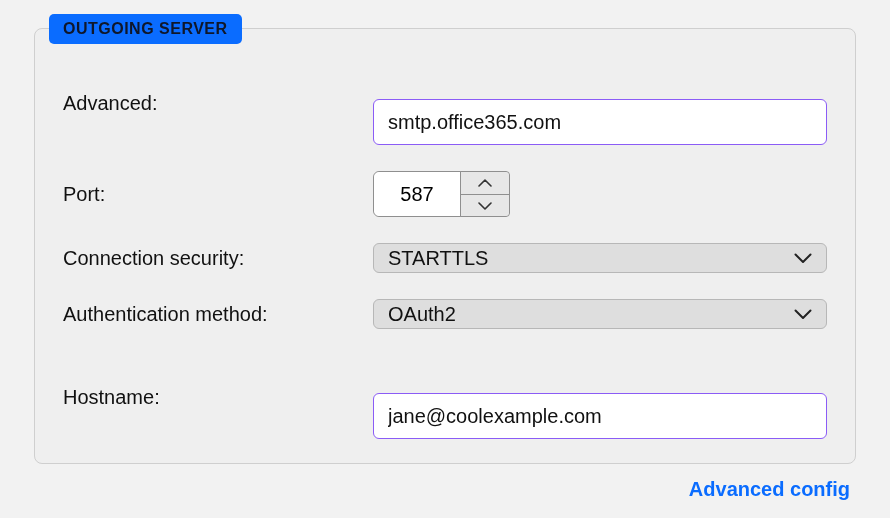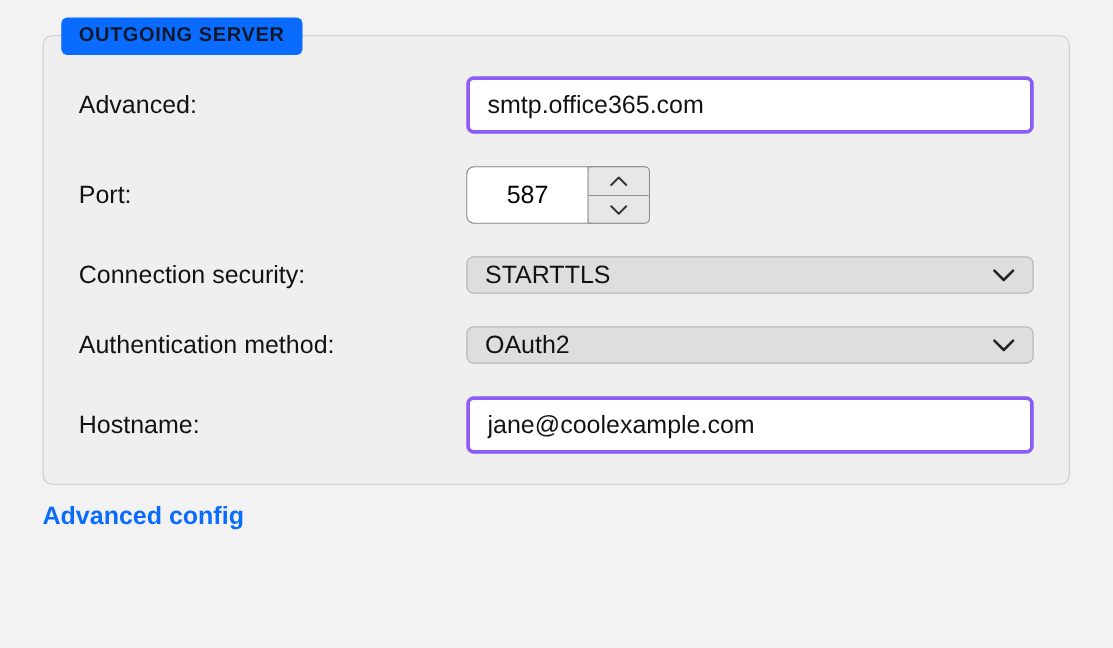--- a/index.html
+++ b/index.html
@@ -40,38 +40,39 @@
     .row:last-child { margin-bottom: 0; }
     .label {
       width: 310px;
       font-size: 20px;
       color: #111;
     }
     .control { flex: 1; display: flex; }
     .text-input {
       width: 100%;
       height: 46px;
-      border: 3px solid #8b5cf6;
+      border: 1px solid #8b5cf6;
       border-radius: 6px;
       background: #fff;
       padding: 0 14px;
       font-size: 20px;
       color: #111;
       font-family: inherit;
+      margin-top: 38px;
     }
     .port-wrap {
       display: flex;
       border: 1px solid #8f8f8f;
       border-radius: 6px;
       overflow: visible;
       background: #fff;
       height: 46px;
     }
     .port-input {
-      width: 96px;
+      width: 86px;
       border: none;
       background: #fff;
       text-align: center;
       font-size: 20px;
       font-family: inherit;
       outline: none;
       border-radius: 6px 0 0 6px;
     }
     .stepper {
       display: flex;
@@ -106,21 +107,21 @@
       padding: 0 14px;
       display: flex;
       align-items: center;
       justify-content: space-between;
       cursor: pointer;
     }
     .select-text { font-size: 20px; color: #111; }
     .chevron svg { width: 18px; height: 11px; display: block; }
     .footer {
       display: flex;
-      justify-content: flex-start;
+      justify-content: flex-end;
       padding: 14px 6px 0 0;
     }
     .link {
       color: #0a6cff;
       font-weight: 700;
       font-size: 20px;
       cursor: pointer;
       text-decoration: none;
     }
   </style>

